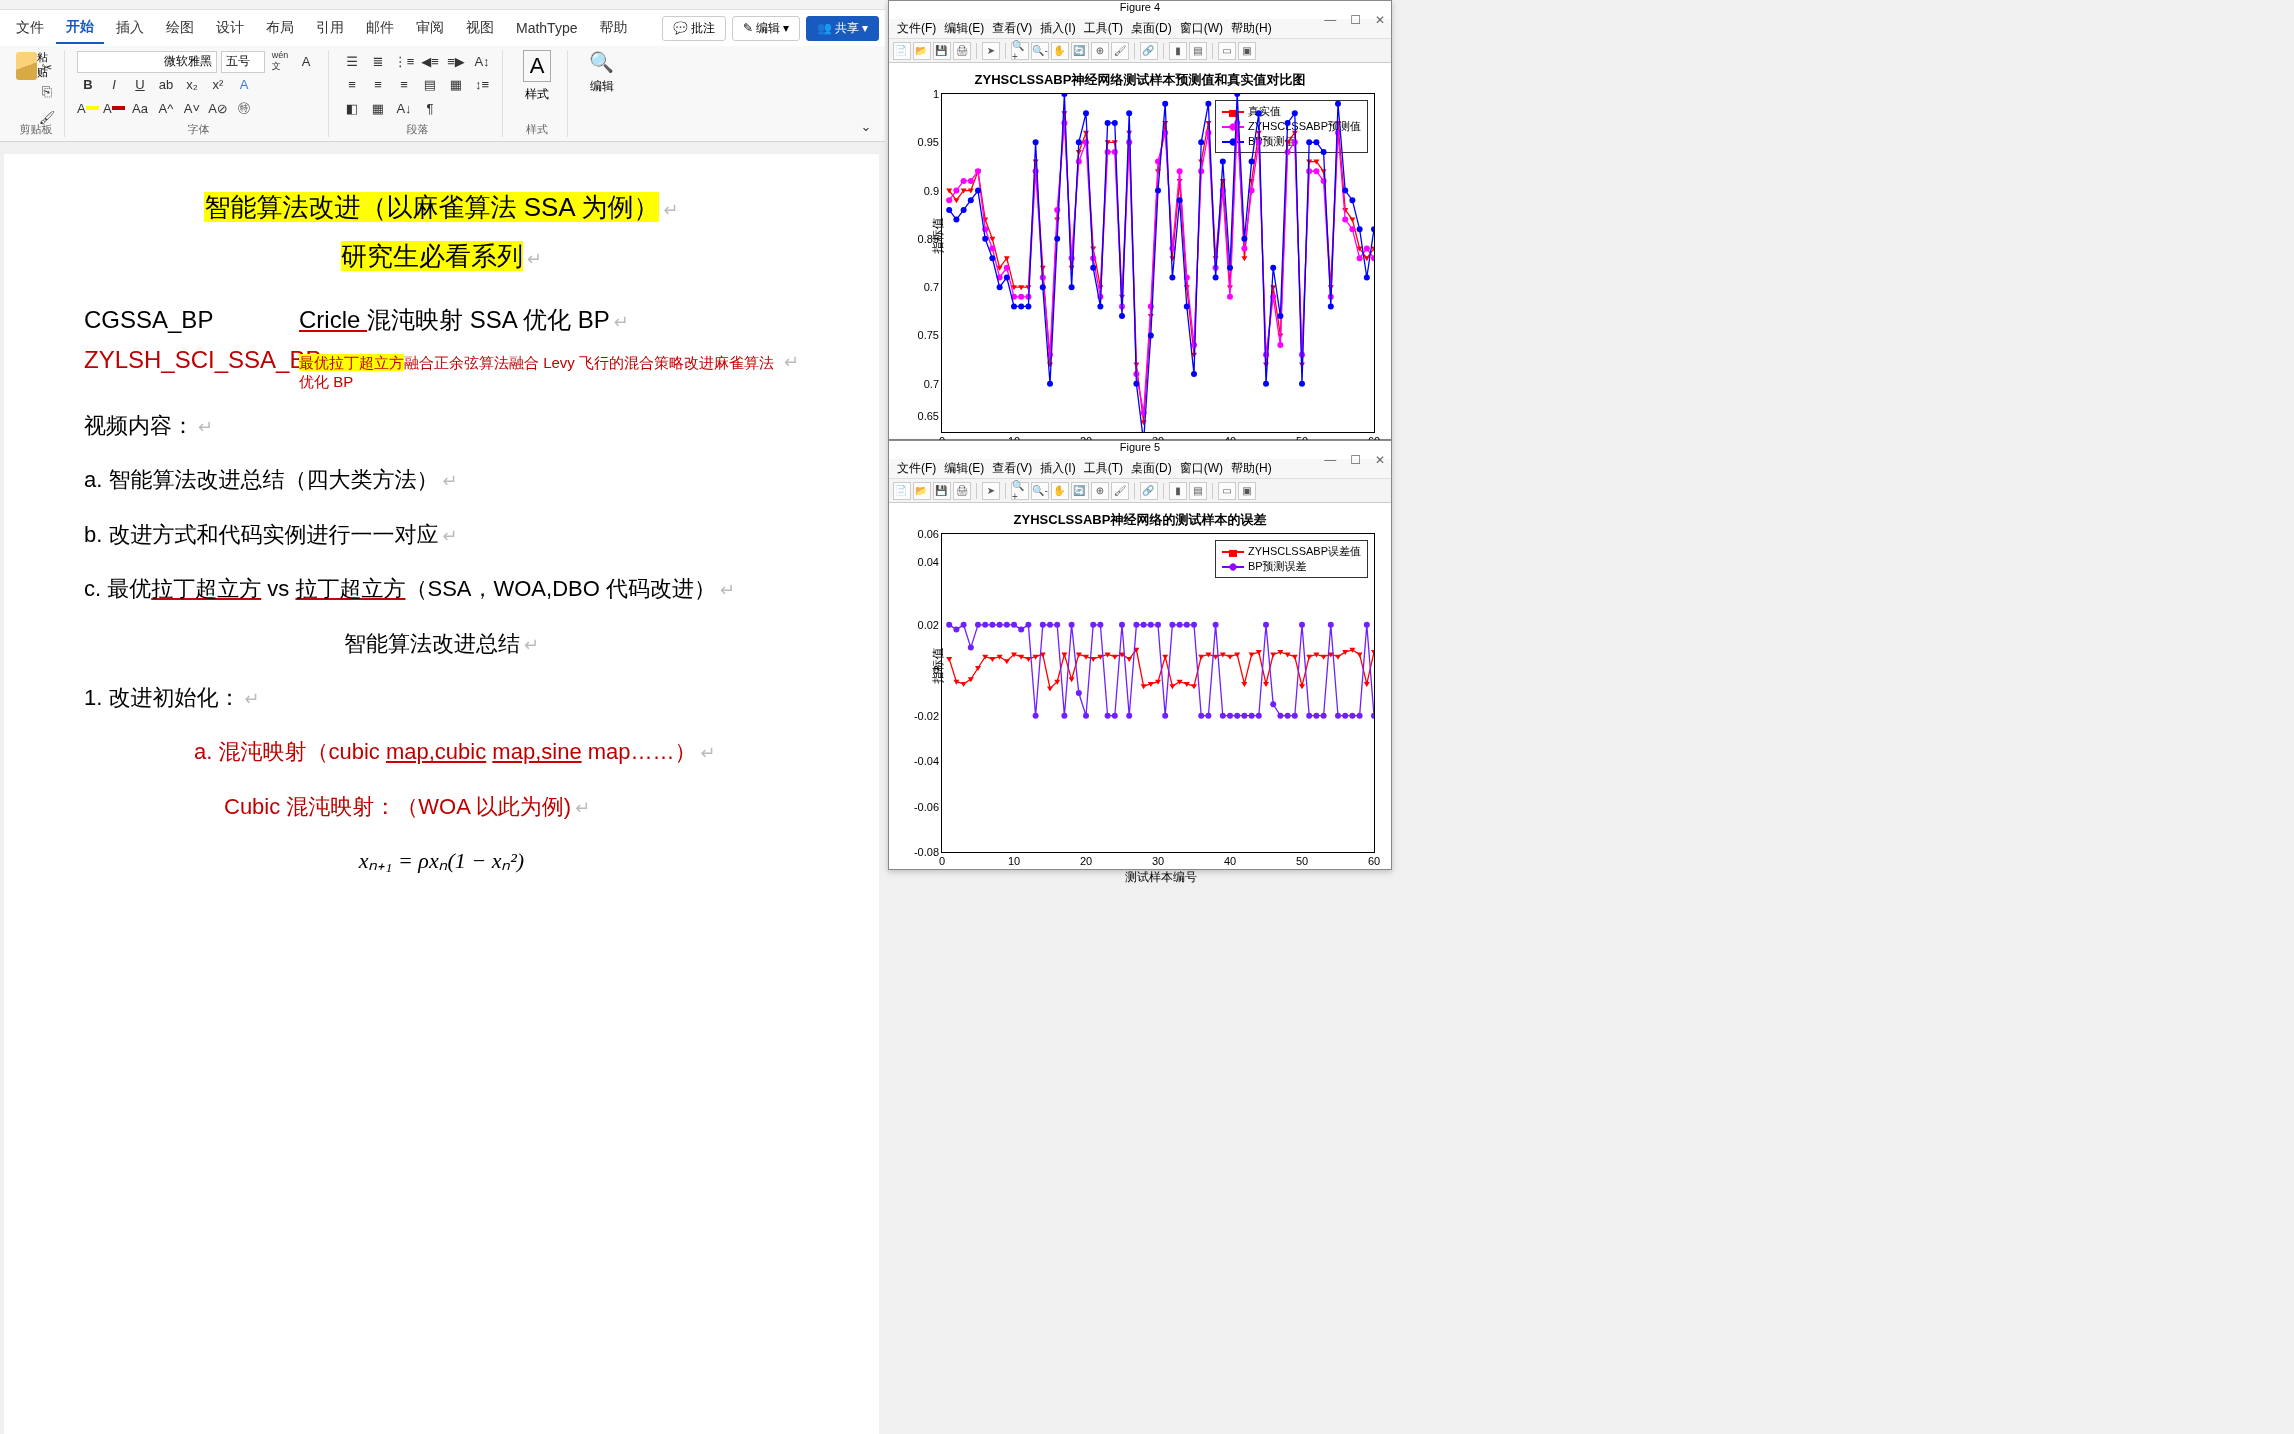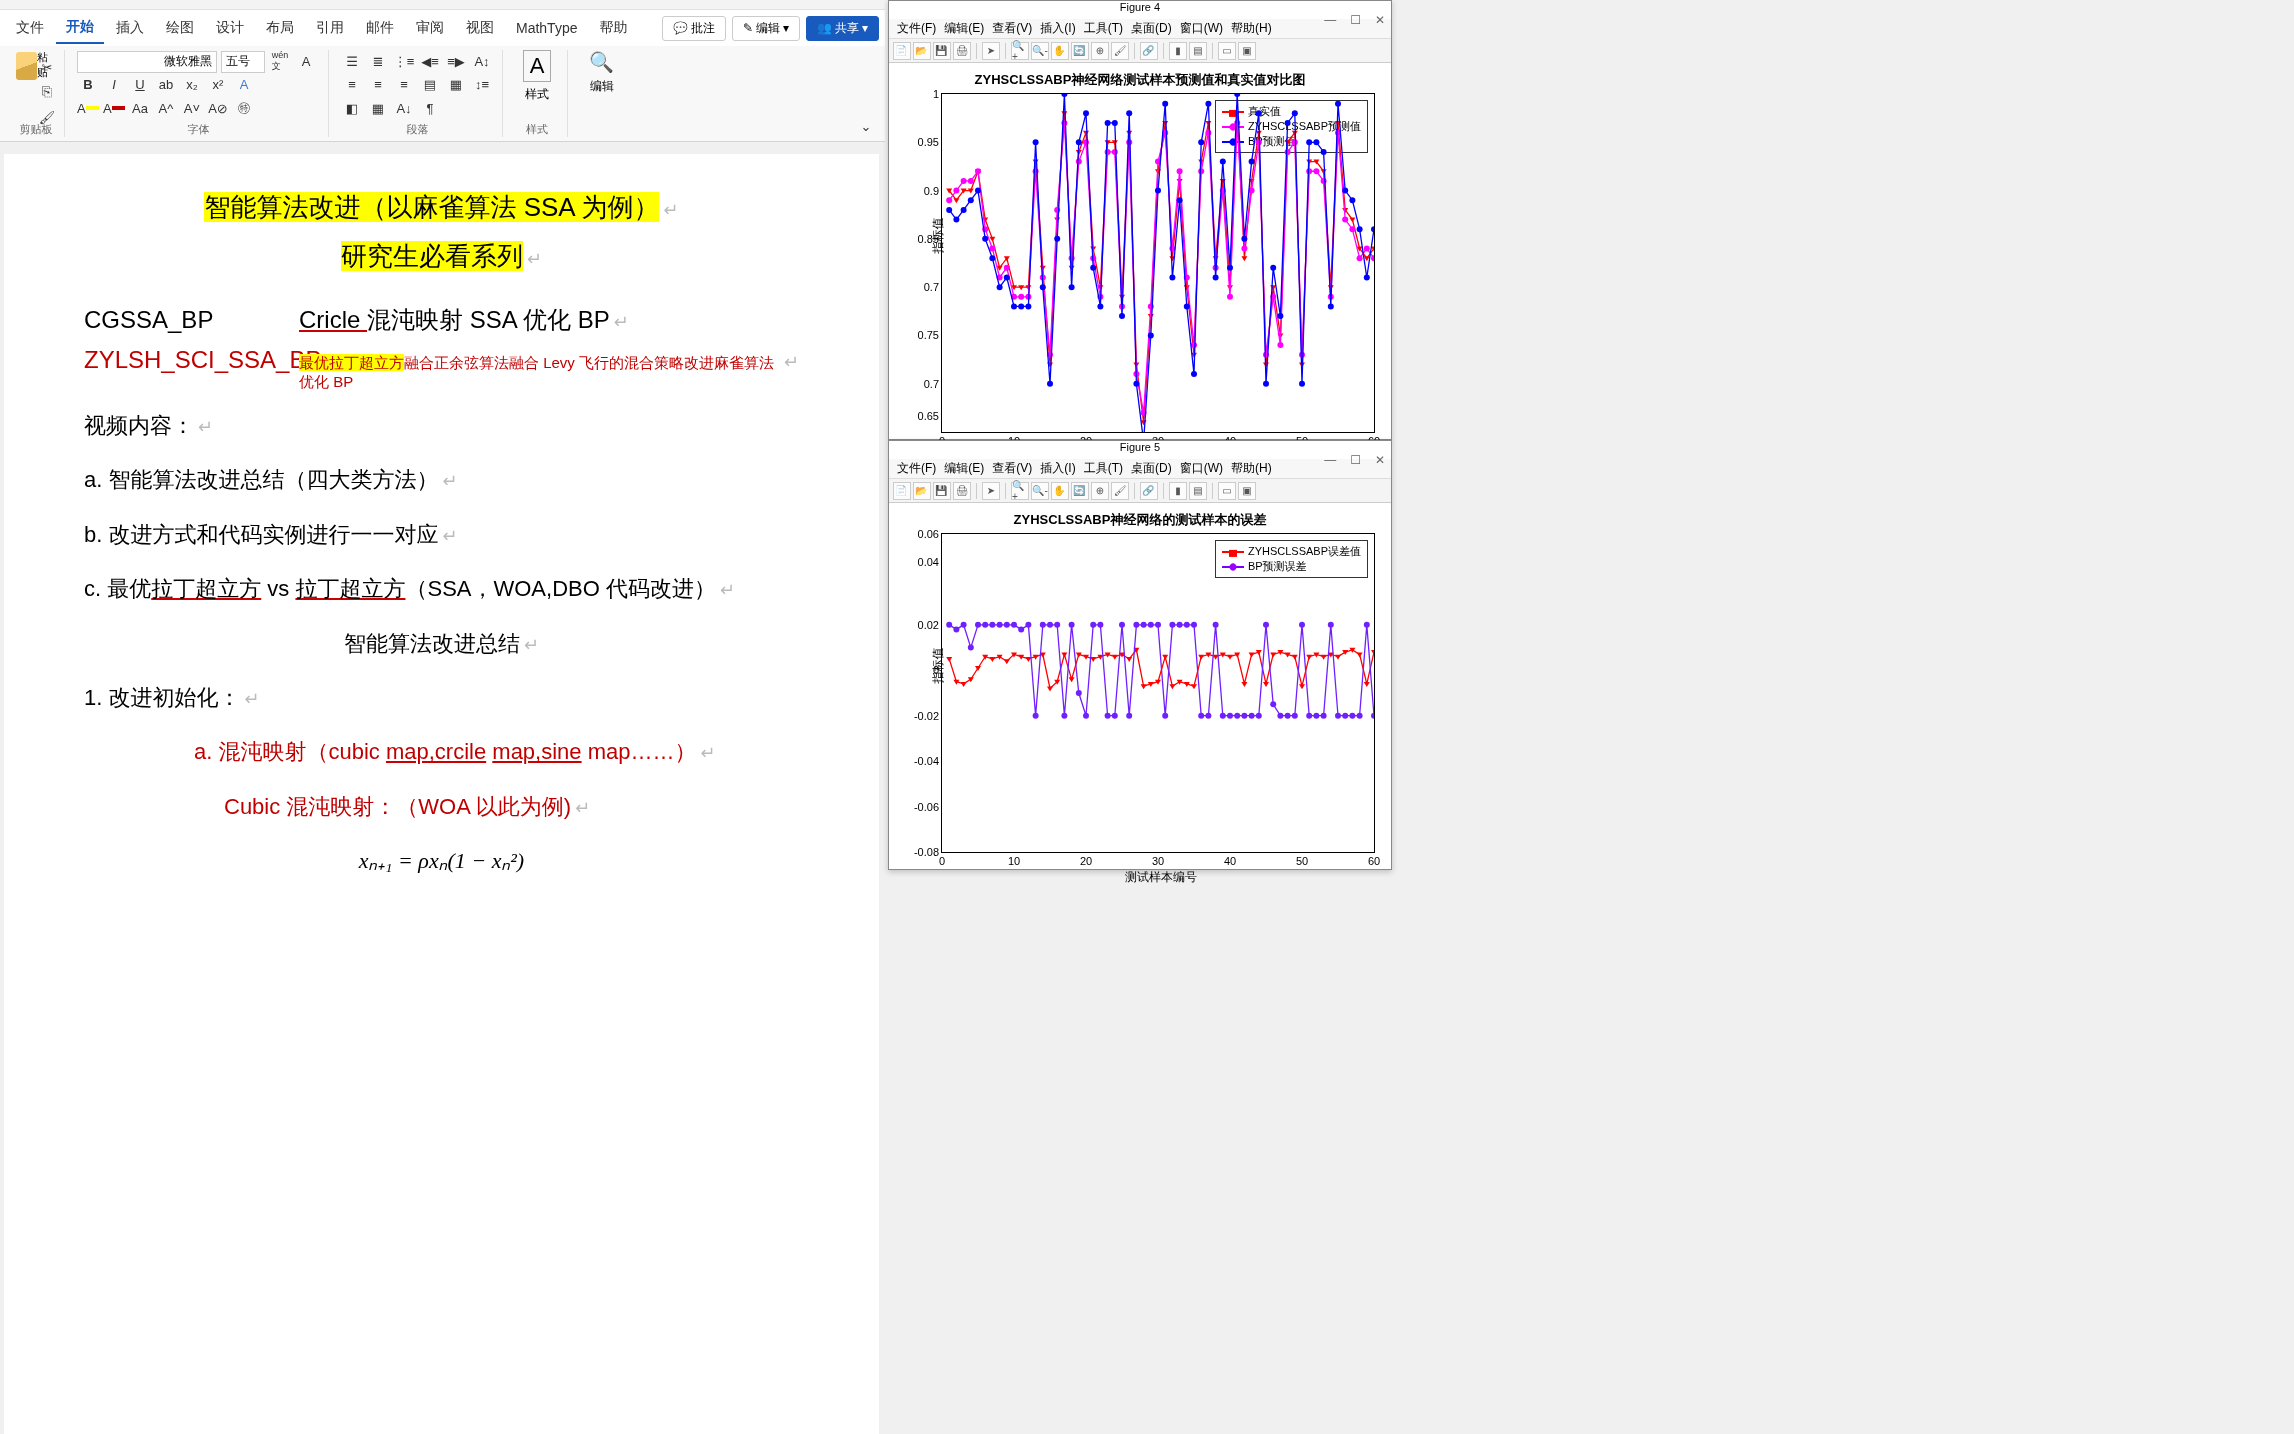--- a/index.html
+++ b/index.html
@@ -200,21 +200,21 @@
           <span class="doc-small"><span class="hl">最优拉丁超立方</span><span>融合正余弦算法融合 Levy 飞行的混合策略改进麻雀算法优化 BP</span></span>
           <span class="pmark">↵</span>
         </div>
       <div class="doc-body">
         <p><span>视频内容：</span><span class="pmark">↵</span></p>
         <p><span>a.  智能算法改进总结（四大类方法）</span><span class="pmark">↵</span></p>
         <p><span>b.  改进方式和代码实例进行一一对应</span><span class="pmark">↵</span></p>
         <p><span>c.  最优</span><span class="underlined">拉丁超立方</span><span> vs </span><span class="underlined">拉丁超立方</span><span>（SSA，WOA,DBO 代码改进）</span><span class="pmark">↵</span></p>
         <p style="text-align:center"><span>智能算法改进总结</span><span class="pmark">↵</span></p>
         <p><span>1. 改进初始化：</span><span class="pmark">↵</span></p>
-        <p class="doc-indent doc-red"><span>a.  混沌映射（cubic </span><span class="underlined">map,crcile</span><span> </span><span class="underlined">map,sine</span><span> map……）</span><span class="pmark">↵</span></p>
+        <p class="doc-indent doc-red"><span>a.  混沌映射（cubic </span><span class="underlined">map,cubic</span><span> </span><span class="underlined">map,sine</span><span> map……）</span><span class="pmark">↵</span></p>
         <p class="doc-indent doc-red" style="padding-left:140px"><span>Cubic 混沌映射：（WOA 以此为例)</span><span class="pmark">↵</span></p>
         <p class="formula">xₙ₊₁ = ρxₙ(1 − xₙ²)</p>
       </div>
     </div>
   </div>
 </div>
 
 <div class="fig-window fig4">
   <div class="fig-title">
     <div class="fig-title-icon"></div>

